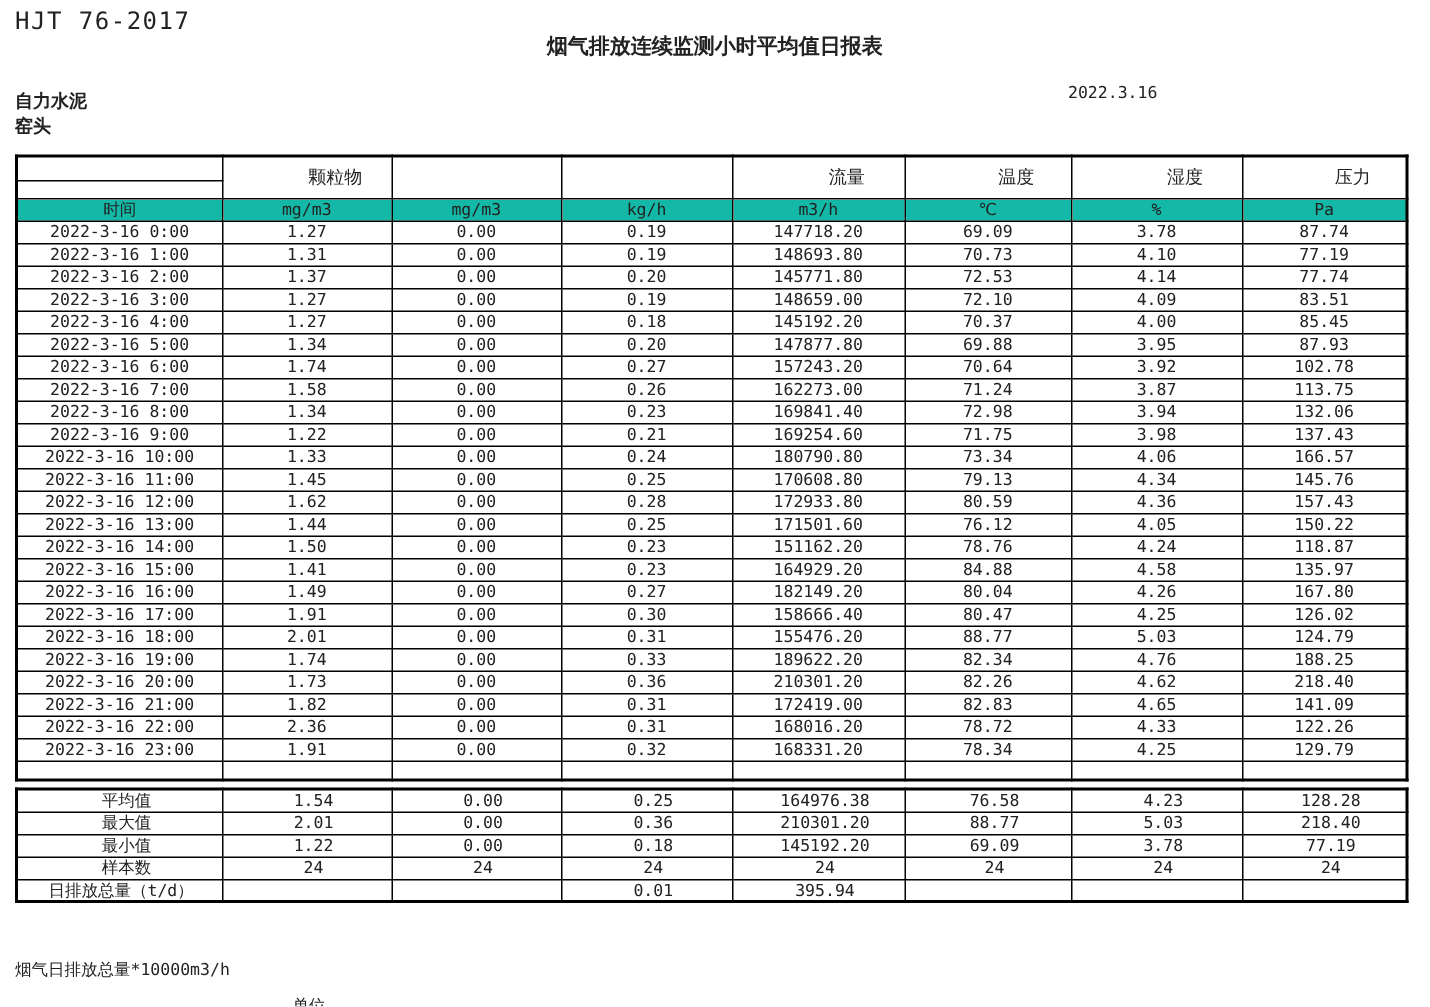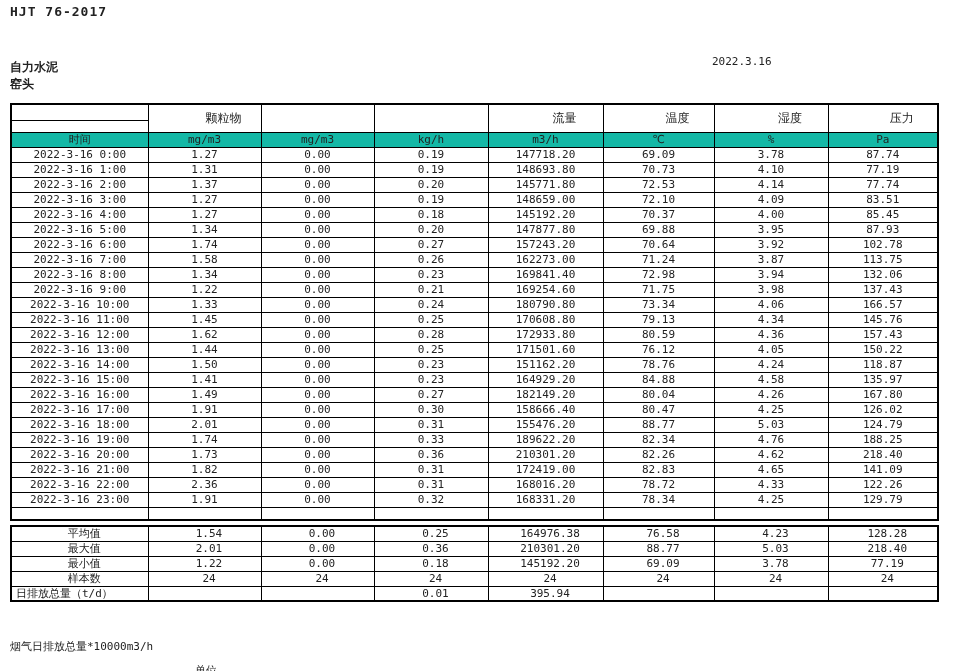--- a/index.html
+++ b/index.html
@@ -2,52 +2,53 @@
 <html><head>
 <meta charset="utf-8">
 <style>
   * { margin:0; padding:0; box-sizing:border-box; }
   html,body { background:#fff; }
   .page {
     position:relative; width:953px; height:671px; background:#ffffff;
     font-family:"DejaVu Sans Mono","DejaVu Sans",monospace;
     color:#222; overflow:hidden;
   }
-  .std-no   { position:absolute; left:10px; top:4px;  font-size:13px; font-weight:bold; letter-spacing:1px; }
+  .std-no   { position:absolute; left:10px; top:4px;  font-size:16px; font-weight:normal; letter-spacing:1px; }
   .title    { position:absolute; left:0; top:22px; width:100%; text-align:center; font-size:14px; font-weight:bold; }
   .company  { position:absolute; left:10px; top:59px; font-size:12px; font-weight:bold; }
   .location { position:absolute; left:10px; top:76px; font-size:12px; font-weight:bold; }
   .rdate    { position:absolute; left:712px; top:55px; font-size:11px; }
 
   .table-wrap { position:absolute; left:10px; top:103px; width:927px; }
   table { border-collapse:collapse; table-layout:fixed; width:927px; }
   .main-table, .summary-table { border:2px solid #000; }
   td {
     border:1px solid #000; font-size:11px; text-align:center;
     vertical-align:middle; height:15px; line-height:13px; padding:0 2px;
     overflow:hidden; white-space:nowrap; color:#222;
   }
   .grp-row td { height:16px; font-size:12px;padding-left:40px; }
   .grp-sub td { height:12px; }
   .unit-row td { background:#14b8a6; height:15px; font-size:11px; }
   .empty-row td { height:13px; }
   .gap { height:4px; }
   .summary-table td { height:15px;padding-left:11px; }
-  .lbl-left { text-align:left; padding-left:4px !important; }
+  .lbl-left { text-align:center; padding-left:4px !important; }
 
   .foot1 { position:absolute; left:10px; top:639px; font-size:11px; }
   .foot2 { position:absolute; left:10px; top:681px; font-size:15px; }
   .foot2-unit { position:absolute; left:195px; top:655px; font-size:11px;margin-top:8px; }
 </style>
 </head>
 <body>
 
 <div class="page">
 
   <div class="std-no">HJT 76-2017</div>
+  <div class="title">烟气排放连续监测小时平均值日报表</div>
   <div class="company">自力水泥</div>
   <div class="location">窑头</div>
   <div class="rdate">2022.3.16</div>
 
   <div class="table-wrap">
     <table class="main-table">
       <colgroup>
         <col style="width:137px">
           <col style="width:113px">
           <col style="width:113px">

